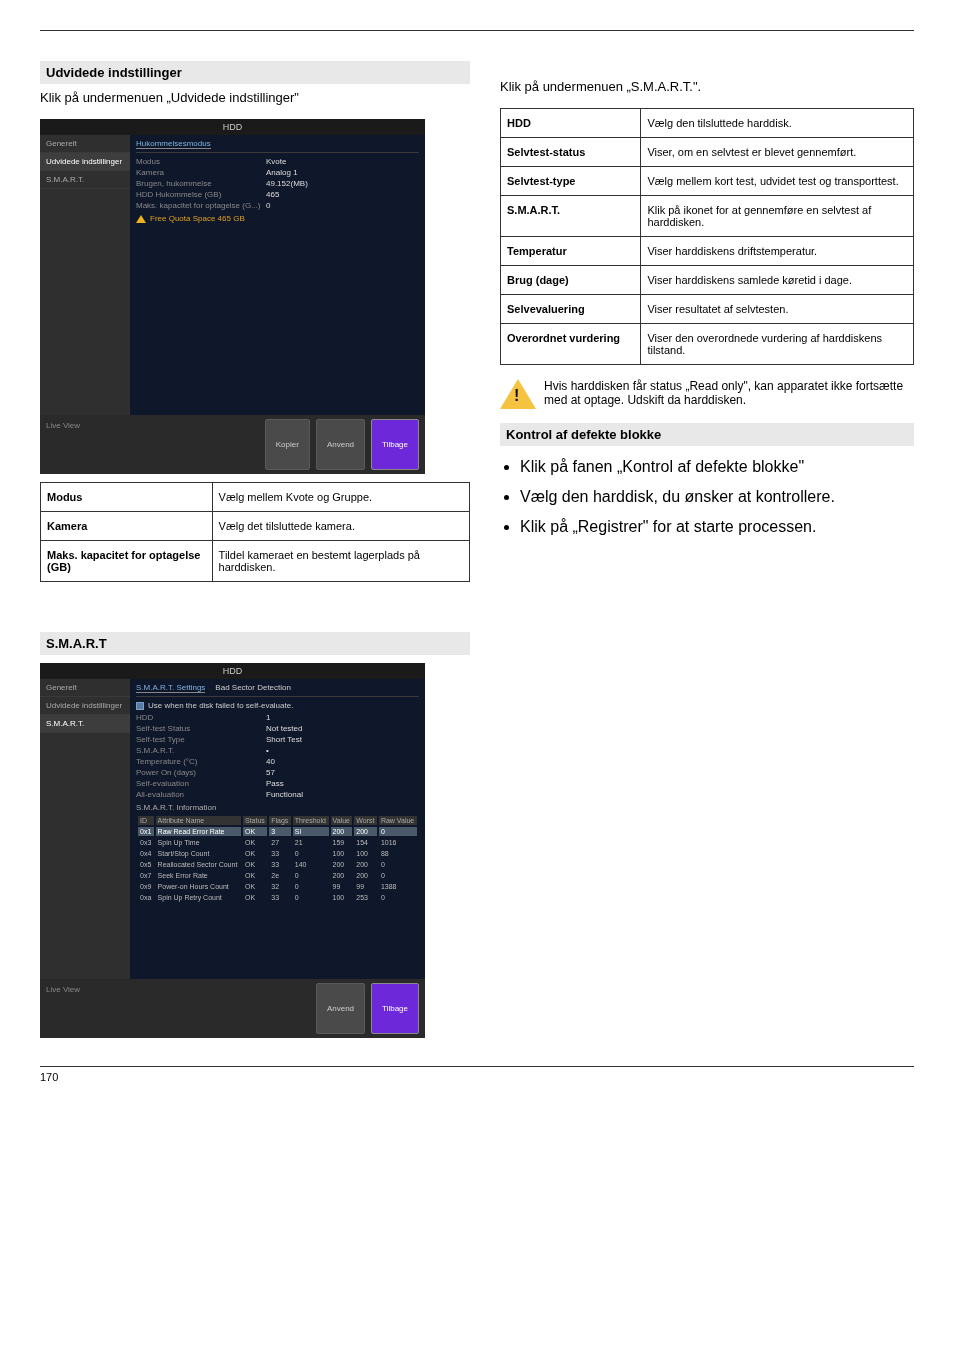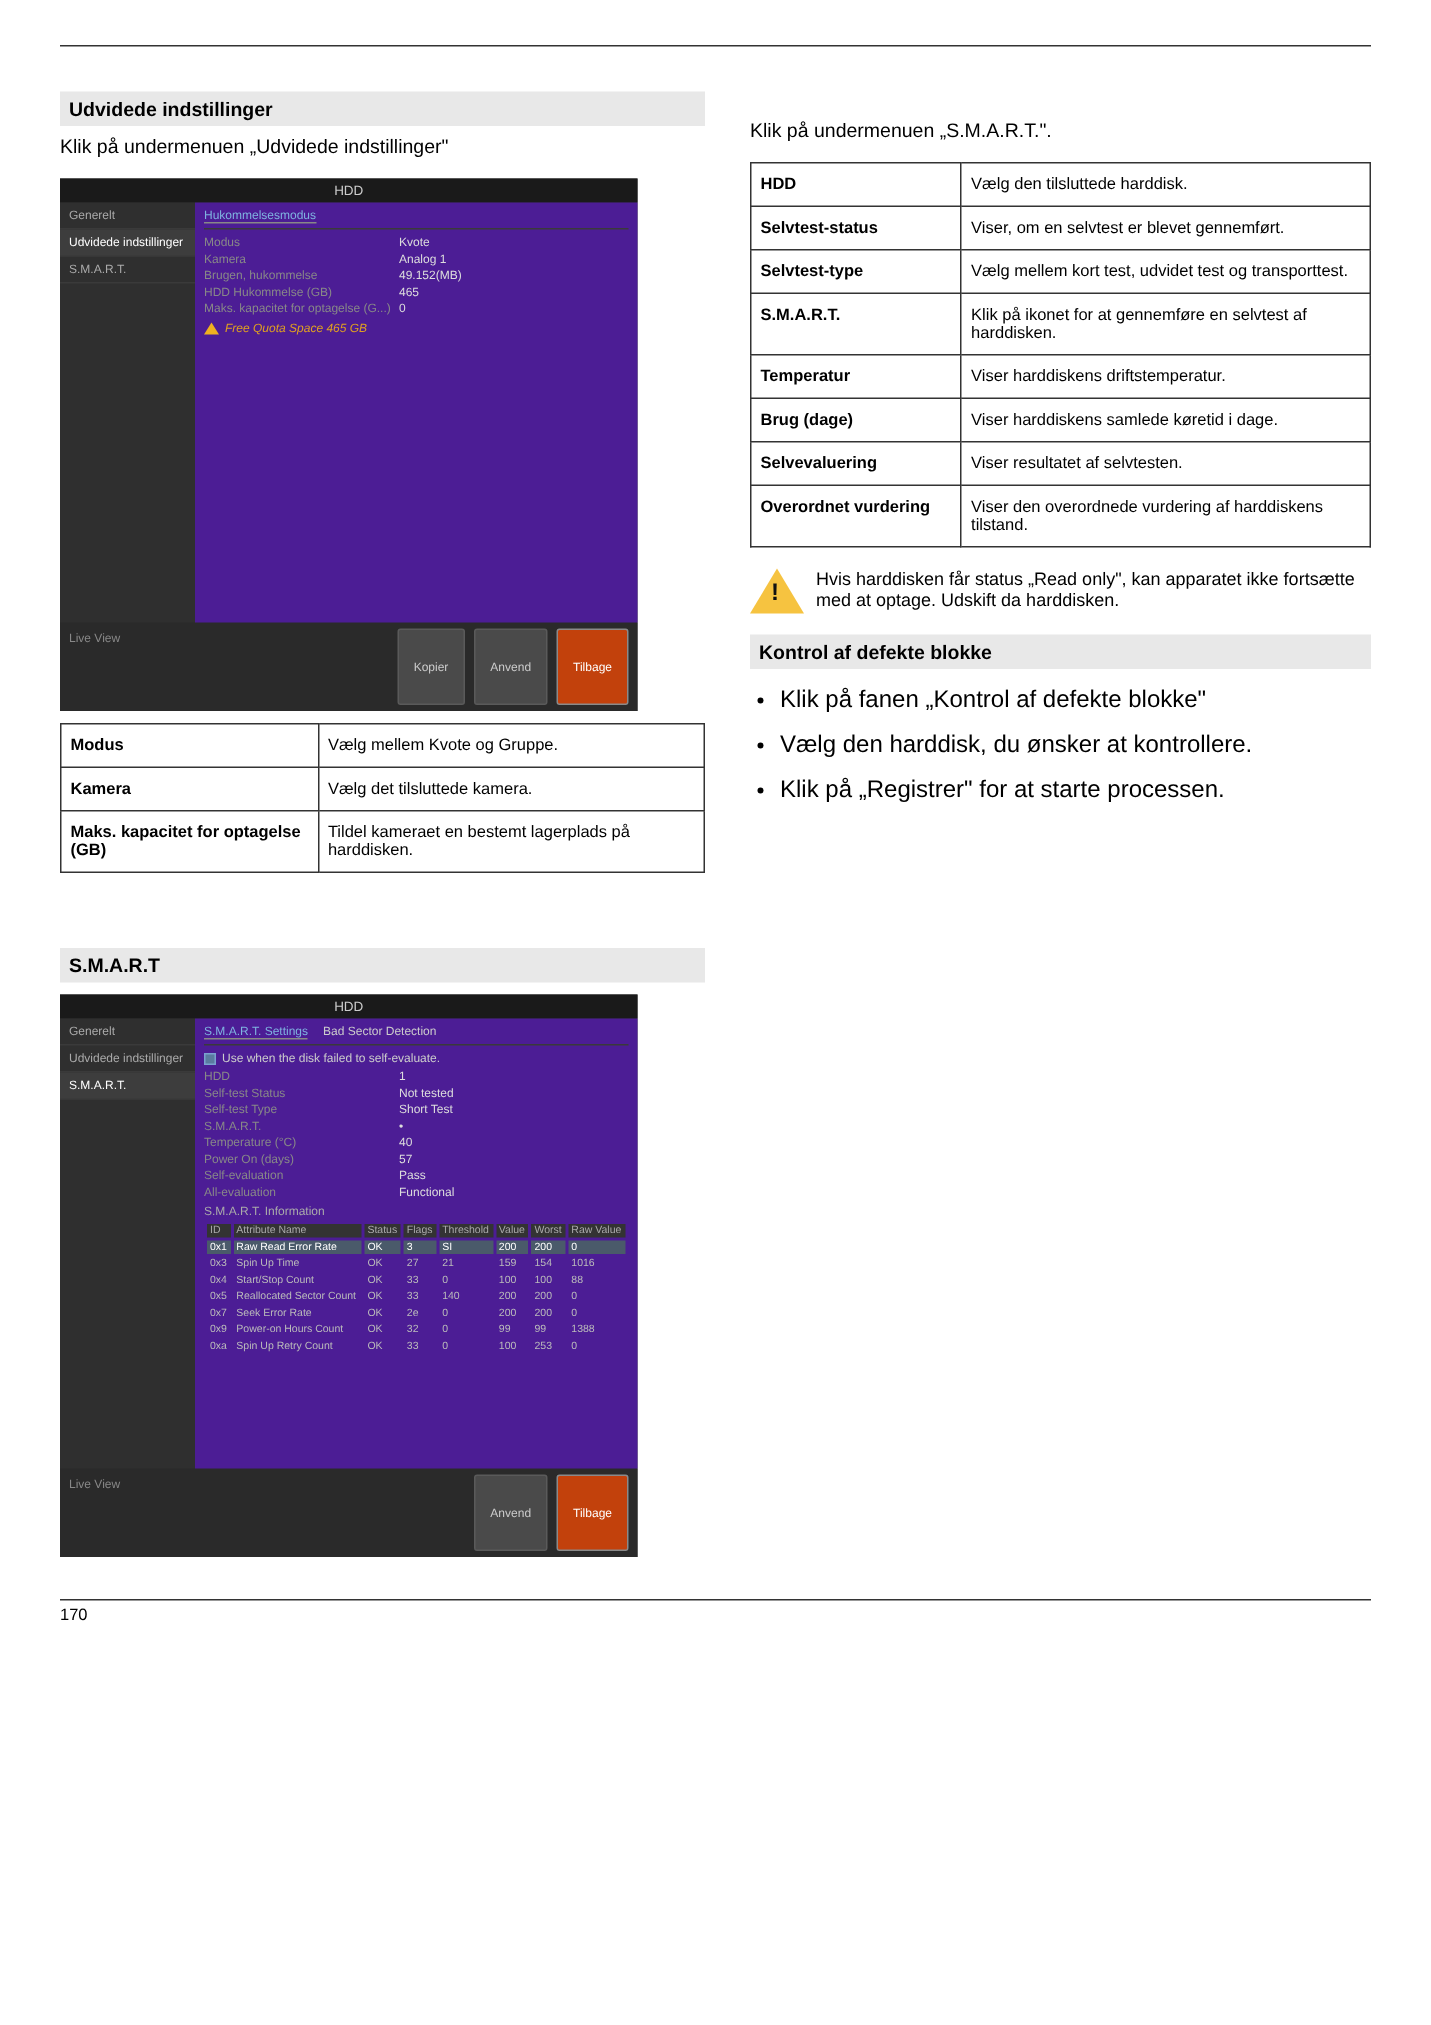--- a/index.html
+++ b/index.html
@@ -43,41 +43,41 @@
     width: 90px;
     background: #2f2f2f;
     font-size: 8px;
   }
   .app-sidebar .sb-item {
     padding: 4px 6px;
     border-bottom: 1px solid #3a3a3a;
     color: #aaa;
   }
   .app-sidebar .sb-item.active { background: #3d3d3d; color: #fff; }
-  .app-main { flex: 1; background: #4c1d95; padding: 4px 6px; position: relative; }
+  .app-main { flex: 1; background: #0f172a; padding: 4px 6px; position: relative; }
   .app-tabs { display: flex; gap: 10px; font-size: 8px; color: #7fb3e0; margin-bottom: 4px; border-bottom:1px solid #3a3a3a; padding-bottom:3px;}
   .app-tabs .tab { color: #ccc; }
   .app-tabs .tab.active { color: #7fb3e0; border-bottom:1px solid #888; }
   .kv { display: flex; font-size: 8px; margin: 2px 0; }
   .kv .k { width: 130px; color: #888; }
   .kv .v { color: #ddd; }
-  .warn-line { display:flex; align-items:center; gap:4px; margin-top:4px;font-style:italic; }
+  .warn-line { display:flex; align-items:center; gap:4px; margin-top:4px; }
   .warn-tri-sm {
     width:0;height:0;border-left:5px solid transparent;border-right:5px solid transparent;border-bottom:8px solid #f0b020;position:relative;
   }
   .app-footer {
     display: flex; justify-content: flex-end; gap: 6px;
     padding: 4px 6px; background: #2a2a2a;
   }
   .app-footer .lv { margin-right:auto; color:#888; font-size:8px; padding-top:2px;}
   .app-btn {
     background: #4a4a4a; color: #ccc; font-size: 8px;
     padding: 20px 10px; border: 1px solid #5a5a5a; border-radius: 2px;
   }
-  .app-btn.primary { background:#c2410c; color:#fff; border-color:#8a8a8a;}
+  .app-btn.primary { background:#6d28d9; color:#fff; border-color:#8a8a8a;}
   .param-table {
     border-collapse: collapse;
     width: 100%;
     font-size: 11px;
     margin-top: 6px;
   }
   .param-table td {
     border: 1px solid #333;
     padding: 8px 6px;
     vertical-align: top;

